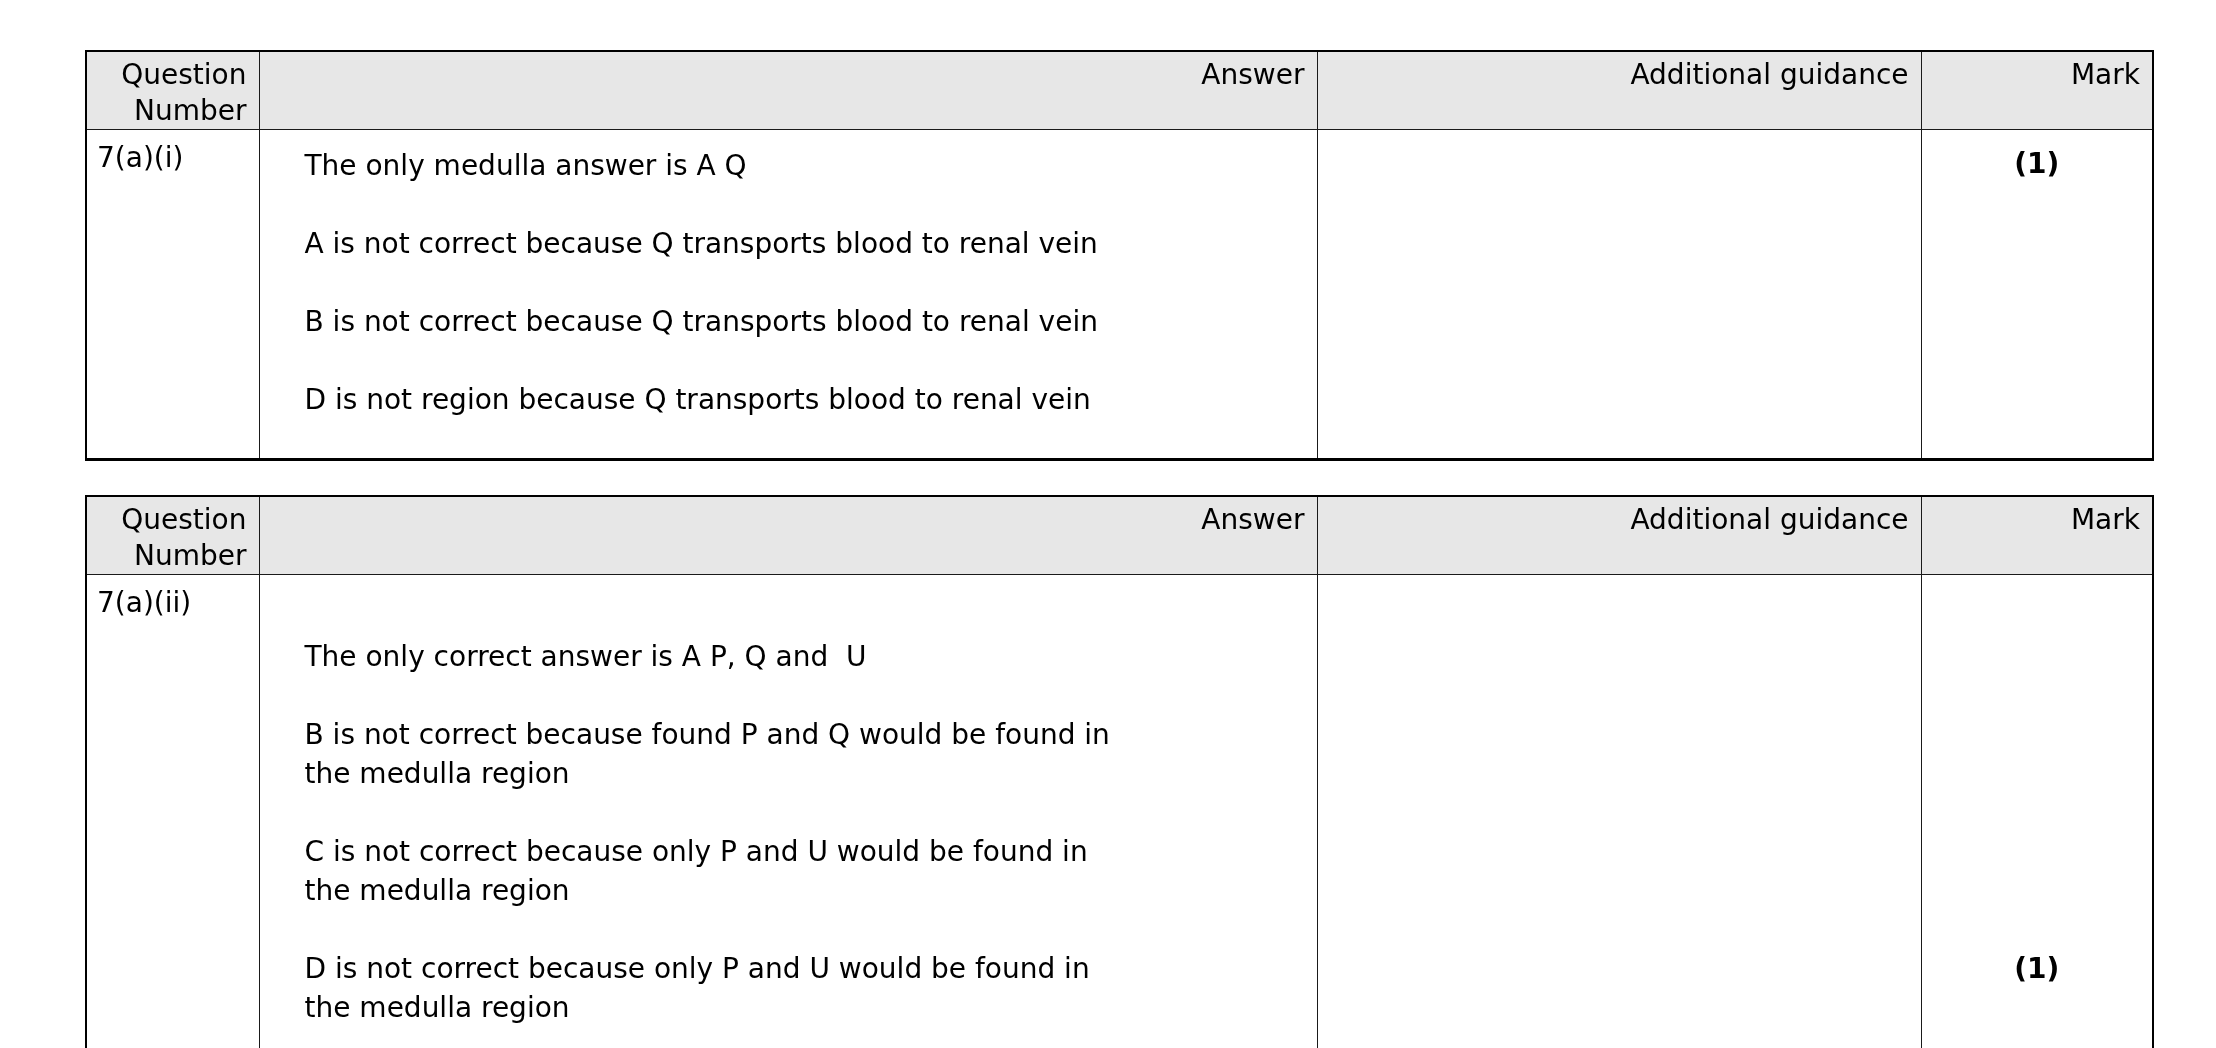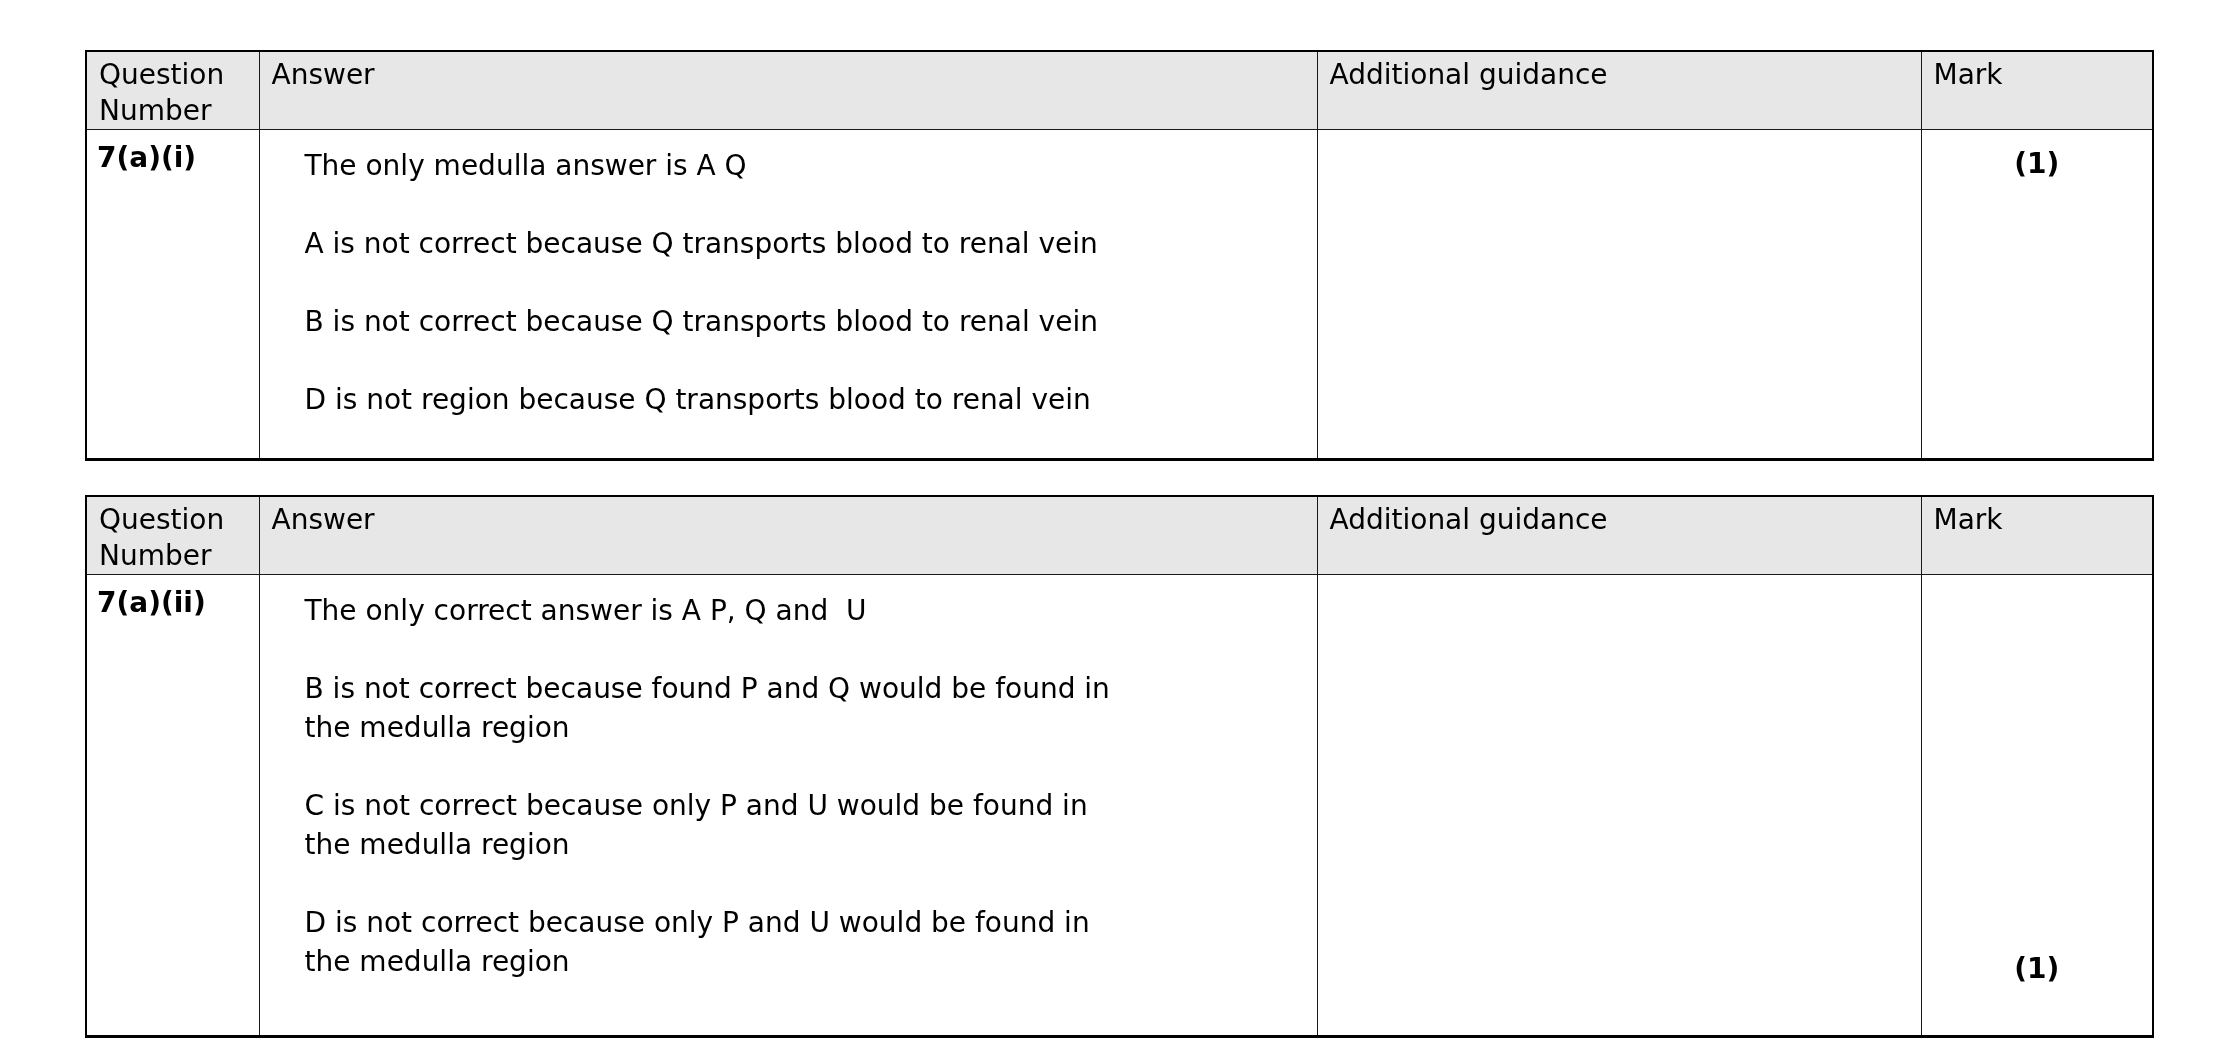--- a/index.html
+++ b/index.html
@@ -29,29 +29,30 @@
     font-weight: normal;
     text-align: left;
     overflow: hidden;
   }
   .ms-table { border: 2px solid #000000; }
   .ms-table tr.hdr th {
     background: #e7e7e7;
     height: 77px;
     padding: 5px 12px 0 12px;
     line-height: 36px;
+    text-align: right;
   }
   .ms-table { border-bottom-width: 3px; }
   .col-q { width: 173px; }
   .col-a { width: 1058px; }
   .col-g { width: 604px; }
   .col-m { width: 232px; }
   td.qnum {
     padding: 8px 8px 0 10px;
-    font-weight: bold;
+    font-weight: normal;
     line-height: 39px;
   }
   td.answer {
     padding: 16px 24px 0 45px;
     line-height: 39px;
   }
   td.answer p {
     margin: 0 0 39px 0;
     white-space: pre-wrap;
   }
@@ -59,21 +60,21 @@
   td.guidance { padding: 10px 12px; }
   td.mark {
     text-align: center;
     font-weight: bold;
     line-height: 39px;
   }
   td.mark.mark-top { padding-top: 14px; }
   td.mark.mark-low { padding-top: 374px; }
   tr.body-1 td { height: 310px; }
   tr.body-2 td { height: 462px; }
-  .t2 .intro { }
+  .t2 .intro { margin-top: 46px; }
 </style>
 </head>
 <body>
 
 <div class="page">
 
   <table class="ms-table first t1">
     <colgroup>
       <col class="col-q">
         <col class="col-a">

